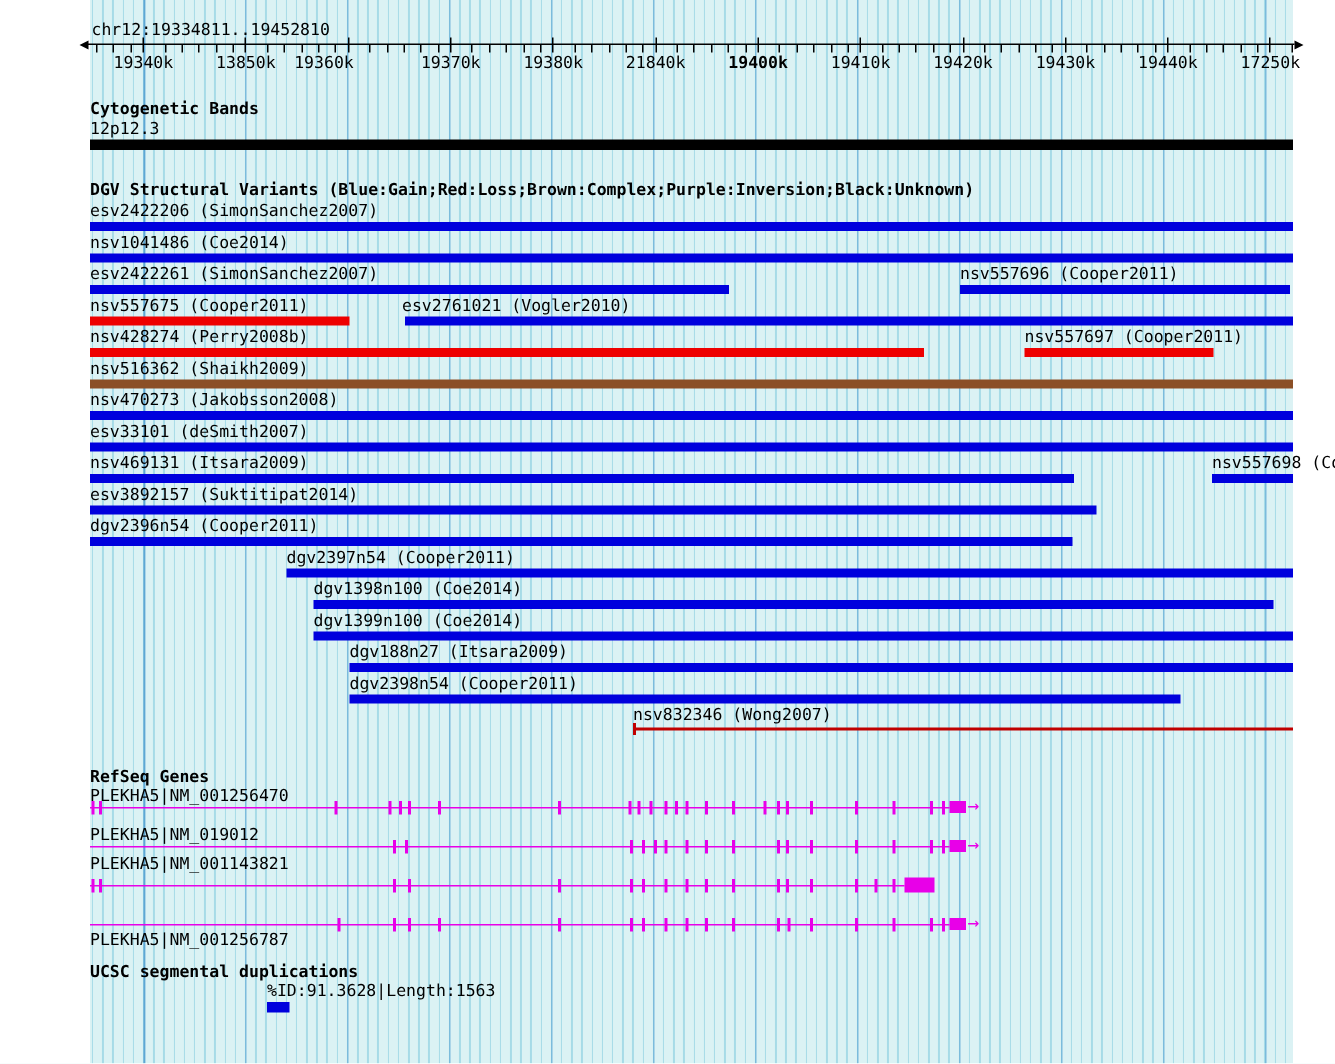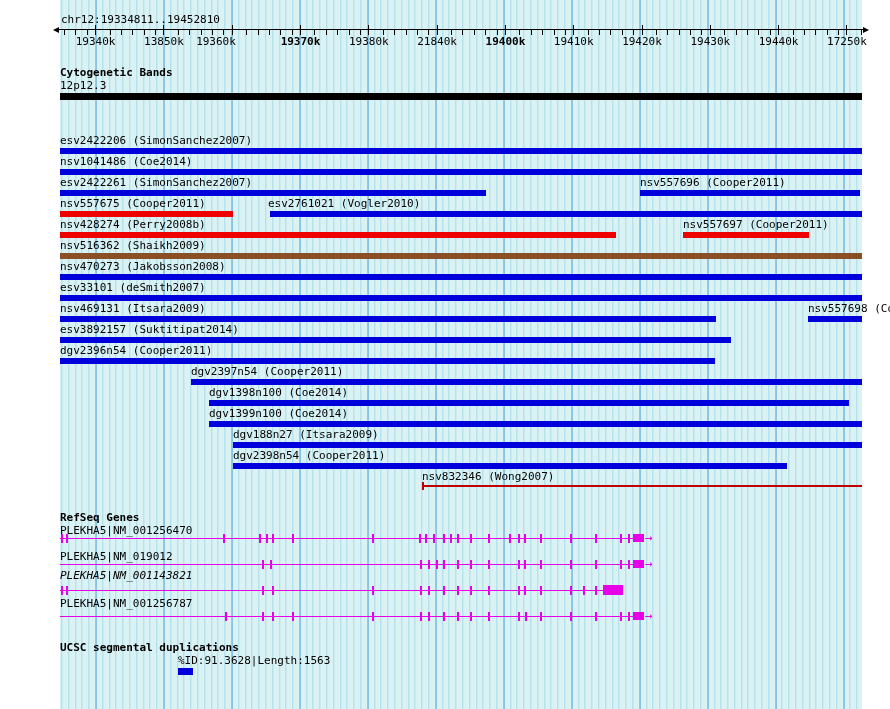--- a/index.html
+++ b/index.html
@@ -35,21 +35,21 @@
     <div class="ah-l"></div>
     <div class="ah-r"></div>
     <div id="ticks">
         <div class="tickmajor" style="left: 95.1px;"></div>
         <div class="rlabel" style="left: 69.6px;">19340k</div>
         <div class="tickmajor" style="left: 163.4px;"></div>
         <div class="rlabel" style="left: 137.9px;">13850k</div>
         <div class="tickmajor" style="left: 231.7px;"></div>
         <div class="rlabel" style="left: 190px;">19360k</div>
         <div class="tickmajor" style="left: 300px;"></div>
-        <div class="rlabel" style="left: 274.5px; font-weight: bold;">19370k</div>
+        <div class="rlabel" style="left: 274.5px;">19370k</div>
         <div class="tickmajor" style="left: 368.3px;"></div>
         <div class="rlabel" style="left: 342.8px;">19380k</div>
         <div class="tickmajor" style="left: 436.6px;"></div>
         <div class="rlabel" style="left: 411.1px;">21840k</div>
         <div class="tickmajor" style="left: 504.9px;"></div>
         <div class="rlabel" style="left: 479.4px; font-weight: bold;">19400k</div>
         <div class="tickmajor" style="left: 573.2px;"></div>
         <div class="rlabel" style="left: 547.7px;">19410k</div>
         <div class="tickmajor" style="left: 641.5px;"></div>
         <div class="rlabel" style="left: 616px;">19420k</div>
@@ -118,20 +118,21 @@
         <div class="tickminor" style="left: 826.7px;"></div>
         <div class="tickminor" style="left: 838px;"></div>
         <div class="tickminor" style="left: 860.8px;"></div>
       </div>
   </div>
 
   <div class="abs hdr" style="left:60px;top:67px">Cytogenetic Bands</div>
   <div class="abs" style="left:60px;top:80px">12p12.3</div>
   <div class="abs" id="cytoband-bar" style="left: 60px; top: 93px; width: 802px; height: 7px; background: rgb(0, 0, 0);"></div>
 
+  <div class="abs hdr" style="left:60px;top:121px">DGV Structural Variants (Blue:Gain;Red:Loss;Brown:Complex;Purple:Inversion;Black:Unknown)</div>
   <div id="dgv-rows">
       <div class="abs" style="left: 60px; top: 135px;">esv2422206 (SimonSanchez2007)</div>
       <div class="abs" style="left: 60px; top: 148px; width: 802px; height: 6px; background: rgb(0, 0, 221);"></div>
       <div class="abs" style="left: 60px; top: 156px;">nsv1041486 (Coe2014)</div>
       <div class="abs" style="left: 60px; top: 169px; width: 802px; height: 6px; background: rgb(0, 0, 221);"></div>
       <div class="abs" style="left: 60px; top: 177px;">esv2422261 (SimonSanchez2007)</div>
       <div class="abs" style="left: 60px; top: 190px; width: 426px; height: 6px; background: rgb(0, 0, 221);"></div>
       <div class="abs" style="left: 640px; top: 177px;">nsv557696 (Cooper2011)</div>
       <div class="abs" style="left: 640px; top: 190px; width: 220px; height: 6px; background: rgb(0, 0, 221);"></div>
       <div class="abs" style="left: 60px; top: 198px;">nsv557675 (Cooper2011)</div>
@@ -214,41 +215,41 @@
       <div class="abs" style="left: 488px; top: 560px; width: 2px; height: 9px; background: rgb(232, 0, 232);"></div>
       <div class="abs" style="left: 518px; top: 560px; width: 2px; height: 9px; background: rgb(232, 0, 232);"></div>
       <div class="abs" style="left: 524px; top: 560px; width: 2px; height: 9px; background: rgb(232, 0, 232);"></div>
       <div class="abs" style="left: 540px; top: 560px; width: 2px; height: 9px; background: rgb(232, 0, 232);"></div>
       <div class="abs" style="left: 570px; top: 560px; width: 2px; height: 9px; background: rgb(232, 0, 232);"></div>
       <div class="abs" style="left: 595px; top: 560px; width: 2px; height: 9px; background: rgb(232, 0, 232);"></div>
       <div class="abs" style="left: 620px; top: 560px; width: 2px; height: 9px; background: rgb(232, 0, 232);"></div>
       <div class="abs" style="left: 628px; top: 560px; width: 2px; height: 9px; background: rgb(232, 0, 232);"></div>
       <div class="abs" style="left: 633px; top: 560px; width: 11px; height: 8px; background: rgb(232, 0, 232);"></div>
       <div class="abs" style="left: 645px; top: 557px; color: rgb(232, 0, 232); font-size: 13px; line-height: 13px;">→</div>
-      <div class="abs" style="left: 60px; top: 570px; font-style: italic;">PLEKHA5|NM_001143821</div>
+      <div class="abs" style="left: 60px; top: 570px;">PLEKHA5|NM_001143821</div>
       <div class="abs" style="left: 60px; top: 590px; width: 543px; height: 1px; background: rgb(232, 0, 232);"></div>
       <div class="abs" style="left: 61px; top: 586px; width: 2px; height: 9px; background: rgb(232, 0, 232);"></div>
       <div class="abs" style="left: 66px; top: 586px; width: 2px; height: 9px; background: rgb(232, 0, 232);"></div>
       <div class="abs" style="left: 262px; top: 586px; width: 2px; height: 9px; background: rgb(232, 0, 232);"></div>
       <div class="abs" style="left: 272px; top: 586px; width: 2px; height: 9px; background: rgb(232, 0, 232);"></div>
       <div class="abs" style="left: 372px; top: 586px; width: 2px; height: 9px; background: rgb(232, 0, 232);"></div>
       <div class="abs" style="left: 420px; top: 586px; width: 2px; height: 9px; background: rgb(232, 0, 232);"></div>
       <div class="abs" style="left: 428px; top: 586px; width: 2px; height: 9px; background: rgb(232, 0, 232);"></div>
       <div class="abs" style="left: 443px; top: 586px; width: 2px; height: 9px; background: rgb(232, 0, 232);"></div>
       <div class="abs" style="left: 457px; top: 586px; width: 2px; height: 9px; background: rgb(232, 0, 232);"></div>
       <div class="abs" style="left: 470px; top: 586px; width: 2px; height: 9px; background: rgb(232, 0, 232);"></div>
       <div class="abs" style="left: 488px; top: 586px; width: 2px; height: 9px; background: rgb(232, 0, 232);"></div>
       <div class="abs" style="left: 518px; top: 586px; width: 2px; height: 9px; background: rgb(232, 0, 232);"></div>
       <div class="abs" style="left: 524px; top: 586px; width: 2px; height: 9px; background: rgb(232, 0, 232);"></div>
       <div class="abs" style="left: 540px; top: 586px; width: 2px; height: 9px; background: rgb(232, 0, 232);"></div>
       <div class="abs" style="left: 570px; top: 586px; width: 2px; height: 9px; background: rgb(232, 0, 232);"></div>
       <div class="abs" style="left: 583px; top: 586px; width: 2px; height: 9px; background: rgb(232, 0, 232);"></div>
       <div class="abs" style="left: 595px; top: 586px; width: 2px; height: 9px; background: rgb(232, 0, 232);"></div>
       <div class="abs" style="left: 603px; top: 585px; width: 20px; height: 10px; background: rgb(232, 0, 232);"></div>
-      <div class="abs" style="left: 60px; top: 598px;">PLEKHA5|NM_001256787</div>
+      <div class="abs" style="left: 60px; top: 621px;">PLEKHA5|NM_001256787</div>
       <div class="abs" style="left: 60px; top: 616px; width: 573px; height: 1px; background: rgb(232, 0, 232);"></div>
       <div class="abs" style="left: 225px; top: 612px; width: 2px; height: 9px; background: rgb(232, 0, 232);"></div>
       <div class="abs" style="left: 262px; top: 612px; width: 2px; height: 9px; background: rgb(232, 0, 232);"></div>
       <div class="abs" style="left: 272px; top: 612px; width: 2px; height: 9px; background: rgb(232, 0, 232);"></div>
       <div class="abs" style="left: 292px; top: 612px; width: 2px; height: 9px; background: rgb(232, 0, 232);"></div>
       <div class="abs" style="left: 372px; top: 612px; width: 2px; height: 9px; background: rgb(232, 0, 232);"></div>
       <div class="abs" style="left: 420px; top: 612px; width: 2px; height: 9px; background: rgb(232, 0, 232);"></div>
       <div class="abs" style="left: 428px; top: 612px; width: 2px; height: 9px; background: rgb(232, 0, 232);"></div>
       <div class="abs" style="left: 443px; top: 612px; width: 2px; height: 9px; background: rgb(232, 0, 232);"></div>
       <div class="abs" style="left: 457px; top: 612px; width: 2px; height: 9px; background: rgb(232, 0, 232);"></div>

